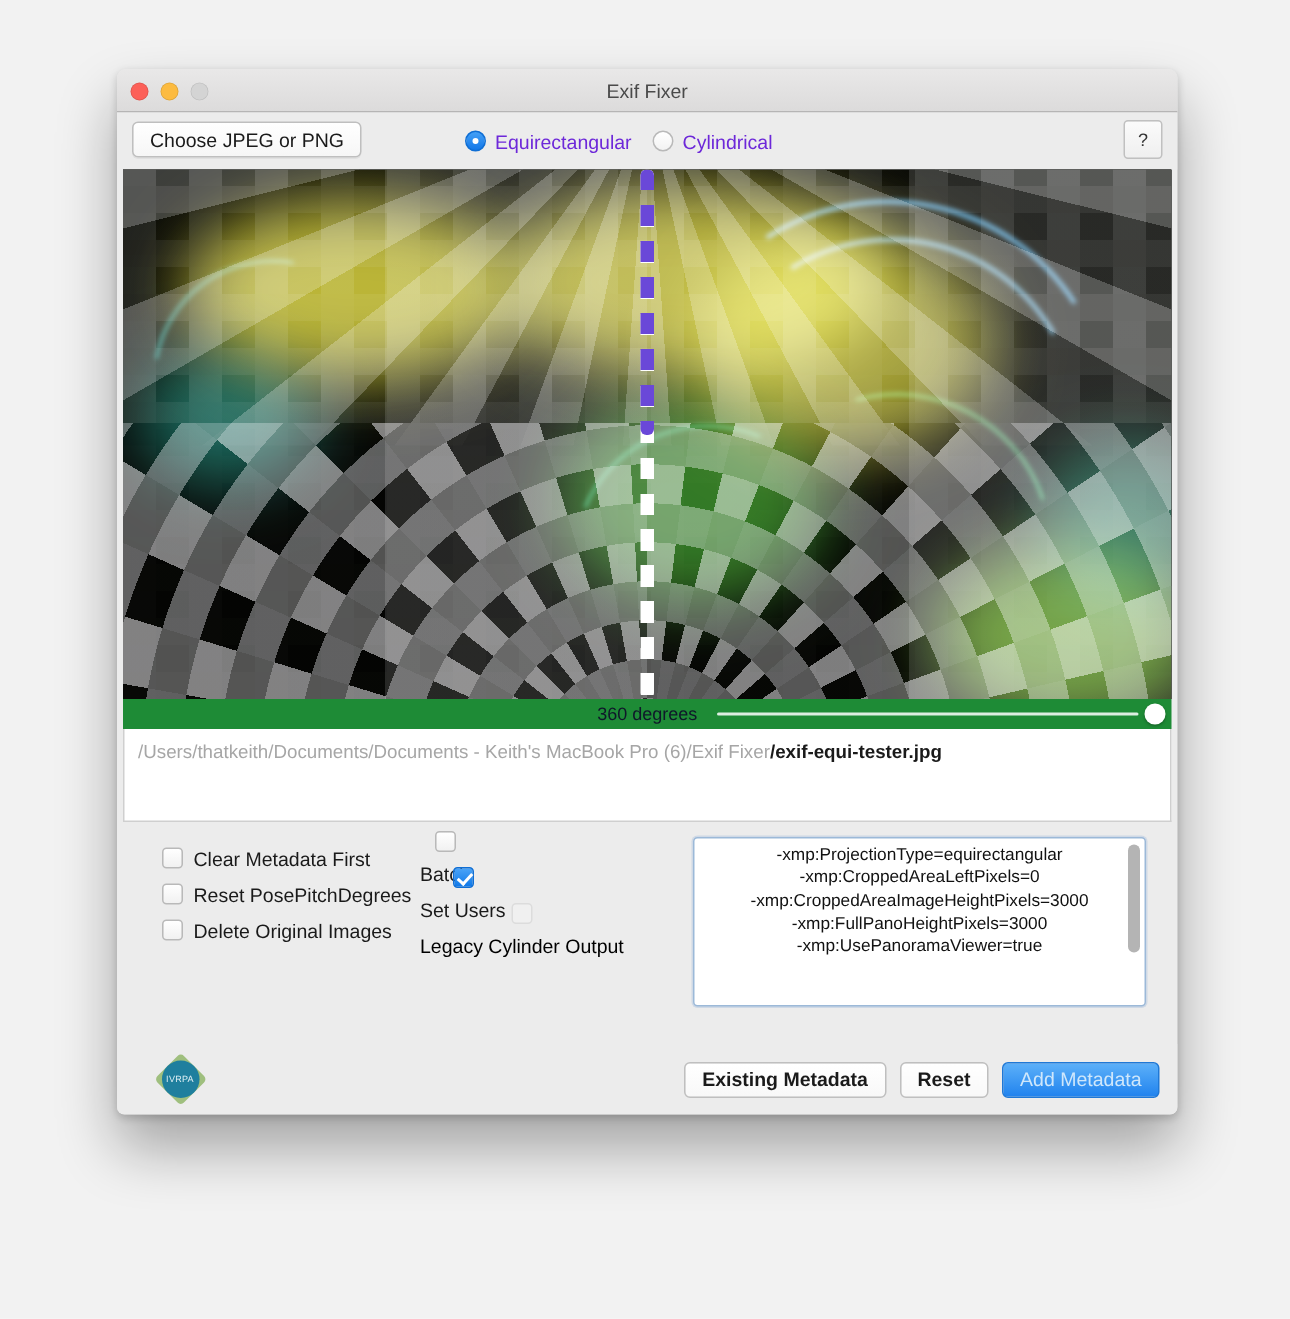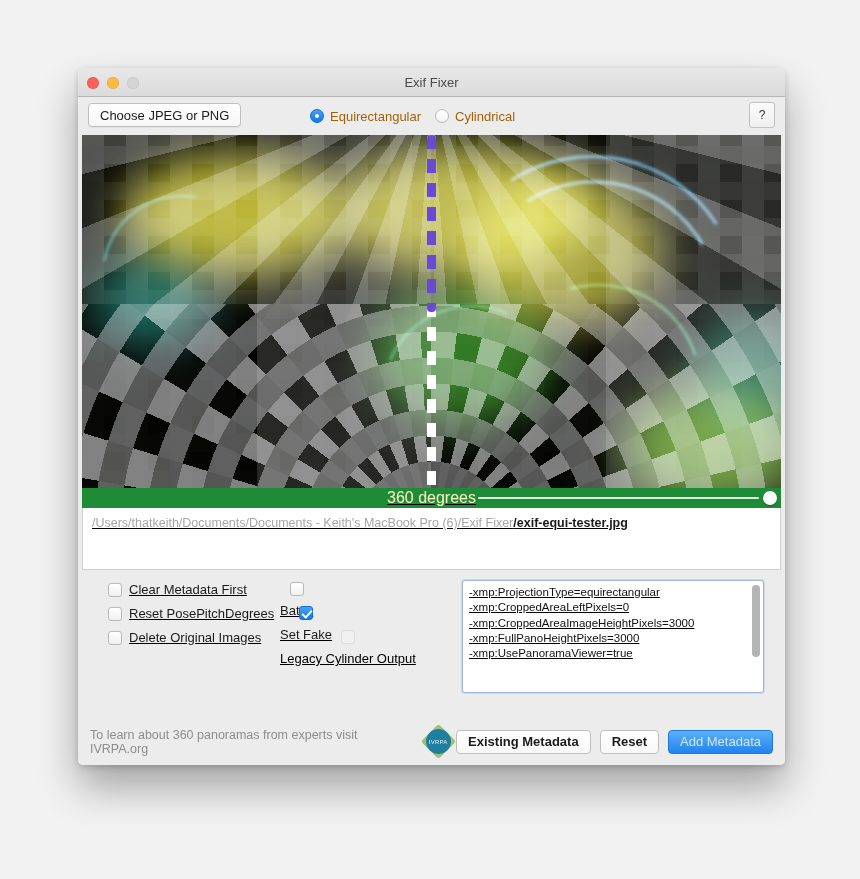--- a/index.html
+++ b/index.html
@@ -10,28 +10,27 @@
     background: #f2f2f2;
     font-family: "Liberation Sans", sans-serif;
     overflow: hidden;
     position: relative;
   }
 
   
   #window {
     position: absolute;
     left: 78px;
-    top: 68px;
+    top: 46px;
     width: 707px;
     height: 697px;
     background: #ececec;
     border-radius: 6px 6px 5px 5px;
     box-shadow: 0 22px 40px rgba(0,0,0,0.33), 0 2px 6px rgba(0,0,0,0.18);
     overflow: hidden;
-    text-decoration: underline;
   }
 
   
   #titlebar {
     height: 29px;
     background: linear-gradient(to bottom, #e9e8e8 0%, #dcdbdb 100%);
     border-bottom: 1px solid #b6b5b5;
     position: relative;
   }
   #traffic { position: absolute; left: 9px; top: 9px; display: flex; gap: 8px; }
@@ -75,21 +74,21 @@
     border: 1px solid #b9b9b9; position: relative; flex: none;
   }
   .radio.on {
     background: linear-gradient(to bottom,#44a0f6,#1277e8);
     border-color: #0f6ed4;
   }
   .radio.on::after {
     content: ""; position: absolute; left: 4px; top: 4px;
     width: 4px; height: 4px; border-radius: 50%; background: #fff;
   }
-  .radio-label { font-size: 13px; color: #a16207; }
+  .radio-label { font-size: 13px; color: #6d28d9; }
   #help-btn {
     position: absolute; right: 10px; top: 5px;
     width: 26px; height: 26px;
     background: linear-gradient(to bottom,#fbfbfb,#efefef);
     border: 1px solid #c0c0c0; border-radius: 3px;
     font-size: 12px; color: #333;
     display: flex; align-items: center; justify-content: center;
   }
 
   
@@ -167,21 +166,21 @@
   }
 
   
   #degree-bar {
     margin: 0 4px;
     height: 20px;
     background: #1e8b36;
     position: relative;
     display: flex; align-items: center; justify-content: center;
   }
-  #degree-label { font-size: 16px; color: #fef9c3; }
+  #degree-label { font-size: 12px; color: #0f172a; }
   #degree-track {
     position: absolute; left: 50%; margin-left: 46px; right: 22px;
     height: 2px; background: rgba(255,255,255,.85); border-radius: 1px;
   }
   #degree-knob {
     position: absolute; right: 4px; top: 3px;
     width: 14px; height: 14px; border-radius: 50%;
     background: #ffffff; box-shadow: 0 1px 2px rgba(0,0,0,.3);
   }
 
@@ -206,21 +205,21 @@
     margin: 10px 8px 0 8px;
     height: 124px;
     display: flex;
   }
   #checks {
     width: 368px;
     padding-left: 22px;
     padding-top: 2px;
   }
   .chk-row {
-    display: flex; align-items: flex-start;
+    display: flex; align-items: center;
     height: 24px;
   }
   .chk-col1 { width: 172px; display: flex; align-items: center; gap: 7px; }
   .chk-col2 { display: flex; align-items: center; gap: 7px; flex-direction: column; }
   .checkbox {
     width: 14px; height: 14px; border-radius: 3px; flex: none;
     background: linear-gradient(to bottom,#ffffff,#f1f1f1);
     border: 1px solid #b9b9b9; position: relative;
   }
   .checkbox.on {
@@ -261,20 +260,21 @@
   #meta-box {
     width: 302px;
     height: 113px;
     background: #ffffff;
     border: 1px solid #9cb9d8;
     border-radius: 3px;
     position: relative;
     overflow: hidden;
     margin-left: 8px;
     box-shadow: 0 0 0 1px rgba(120,160,210,.25);
+    text-align: center;
   }
   #meta-lines {
     padding: 4px 6px;
     font-size: 11.5px;
     line-height: 15.3px;
     color: #111;
     font-family: "Liberation Sans", sans-serif;
     white-space: nowrap;
   }
   #meta-scrollbar {
@@ -413,21 +413,21 @@
 
 
 
       <div class="chk-row">
         <div class="chk-col1">
           <div class="checkbox"></div>
           <span class="chk-label">Reset PosePitchDegrees</span>
         </div>
         <div class="chk-col2">
           <div class="checkbox on"></div>
-          <span class="chk-label">Set Fake</span>
+          <span class="chk-label">Set Users</span>
         </div>
       </div>
 
       <div class="chk-row">
         <div class="chk-col1">
           <div class="checkbox"></div>
           <span class="chk-label">Delete Original Images</span>
         </div>
         <div class="chk-col2">
           <div class="checkbox disabled"></div>
@@ -446,21 +446,20 @@
         <div>-xmp:UsePanoramaViewer=true</div>
       </div>
       <div id="meta-scrollbar">
         <div id="meta-thumb"></div>
       </div>
     </div>
 
   </div>
 
   <div id="footer">
-    <span id="footer-note">To learn about 360 panoramas from experts visit IVRPA.org</span>
 
     <div id="ivrpa-logo">
       <div class="diamond"></div>
       <div class="logo-circle">
         <span class="logo-text">IVRPA</span>
       </div>
     </div>
 
     <div id="footer-buttons">
       <div class="fbtn plain">Existing Metadata</div>

